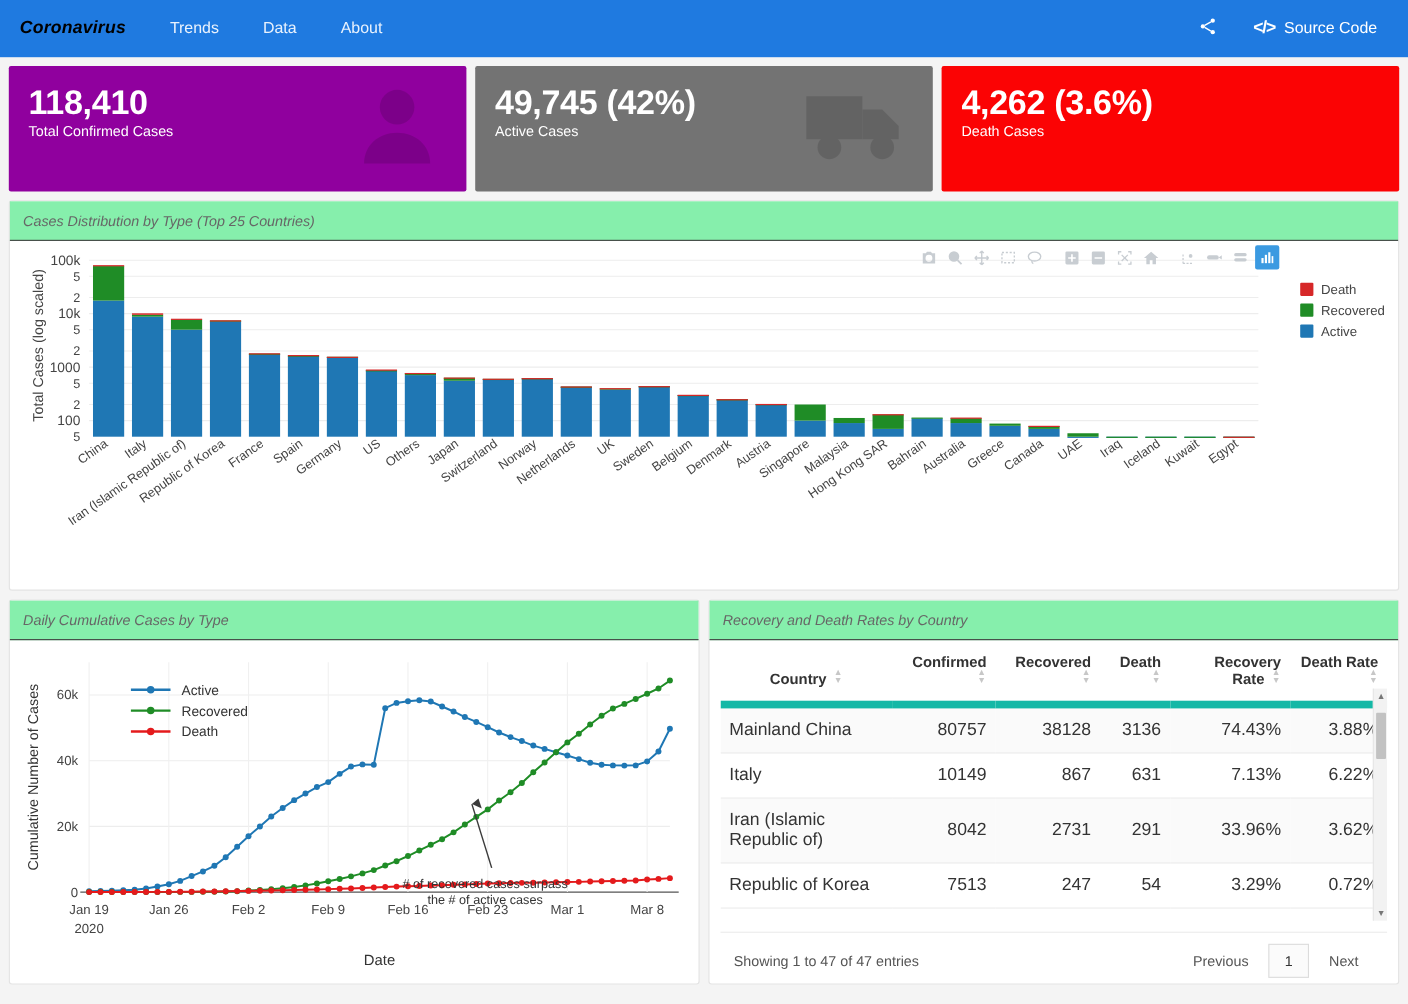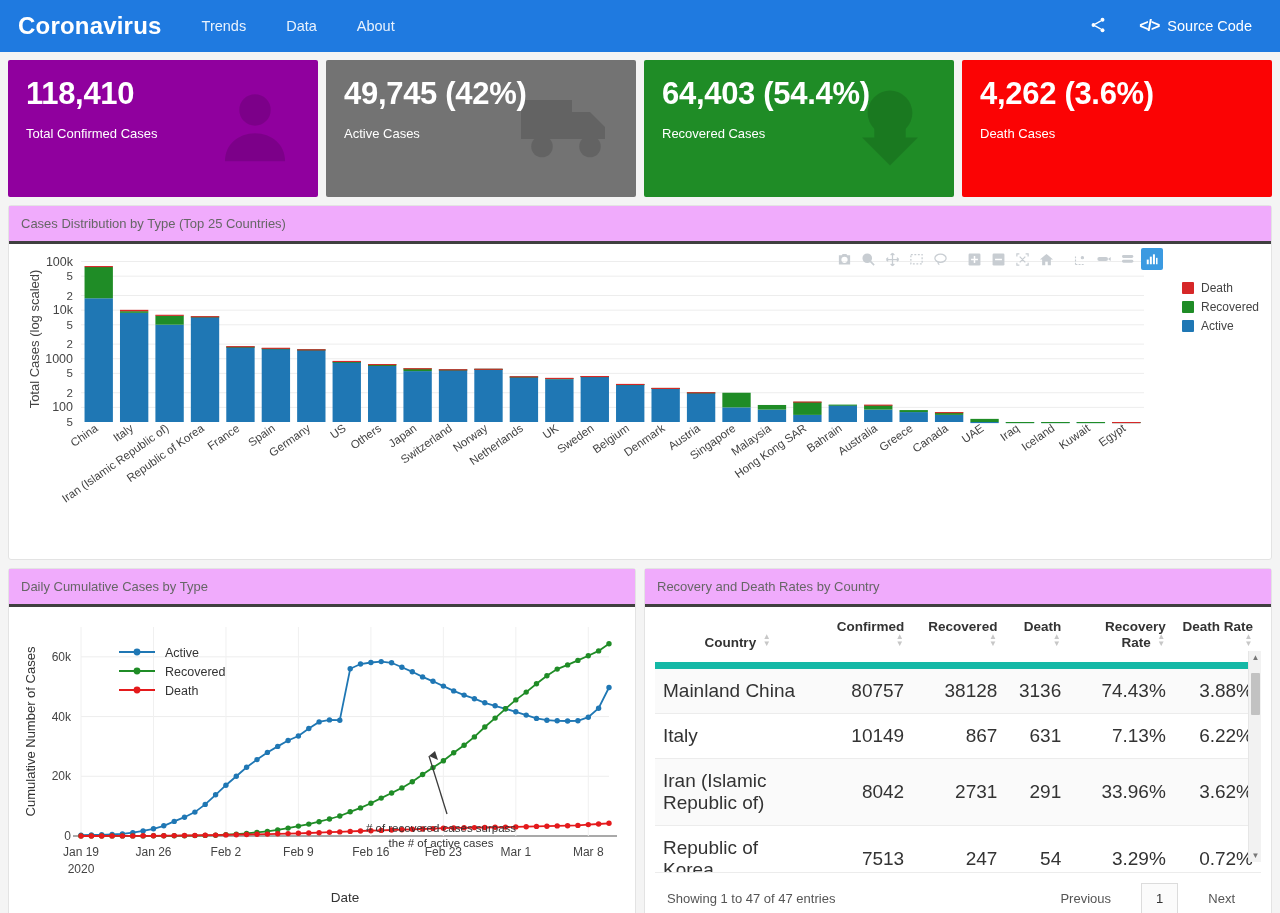--- a/index.html
+++ b/index.html
@@ -10,66 +10,66 @@
     overflow: hidden;
   }
 
   
   .navbar {
     height: 52px; background: #1f7ae0; display: flex; align-items: stretch;
     color: #fff; position: relative;
   }
   .brand {
     display: flex; align-items: center; padding: 0 20px 0 18px;
-    font-size: 24px; font-weight: 600; letter-spacing: .2px; color: #ffffff;
+    font-size: 16px; font-weight: 600; letter-spacing: .2px; color: #000000; font-style: italic;
   }
   .nav-links { display: flex; align-items: stretch; }
   .nav-link {
     display: flex; align-items: center; padding: 0 20px;
     font-size: 14.5px; color: #e9f2fd; cursor: pointer;
   }
   .nav-link.active { background: #1266c4; color: #ffffff; font-weight: 500; }
   .nav-right {
     margin-left: auto; display: flex; align-items: center; gap: 4px; padding-right: 14px;
   }
   .nav-icon-btn {
     display: flex; align-items: center; gap: 8px; padding: 0 14px; height: 52px;
     color: #fff; font-size: 14.5px; cursor: pointer;
   }
   .code-glyph { font-size: 16px; font-weight: 700; letter-spacing: -1px; }
 
   
   .cards {
-    display: flex; gap: 8px; padding: 8px 8px 0 8px; height: 145px;
+    display: flex; gap: 8px; padding: 8px 8px 0 8px; height: 122px;
   }
   .card {
     flex: 1; border-radius: 2px; position: relative; overflow: hidden;
     padding: 16px 18px 0 18px; color: #fff;
   }
   .card .value {
     font-size: 31px; font-weight: 700; line-height: 1.15; letter-spacing: -.3px;
     position: relative; z-index: 2; white-space: nowrap;
   }
-  .card .label { font-size: 13px; margin-top: 14px; position: relative; z-index: 2; }
+  .card .label { font-size: 13px; position: relative; z-index: 2; }
   .card .bgicon {
     position: absolute; right: 22px; top: 50%; transform: translateY(-50%);
     opacity: .13; z-index: 1; pointer-events: none;
   }
   .card-confirmed { background: #90009e; }
   .card-active    { background: #737373; }
   .card-recovered { background: #1f8c26; }
   .card-death     { background: #fb0304; }
 
   
   .panel {
     background: #fff; border: 1px solid #e3e3e3; border-radius: 3px;
   }
   .panel-head {
     padding: 10px 12px; font-size: 13px; color: #666;
-    border-bottom: 3px solid #404040; background: #f0abfc;
+    border-bottom: 1px solid #404040; background: #86efac; font-style: italic;
   }
   .panel-body { position: relative; }
 
   .row-top { padding: 8px 8px 0 8px; }
   #bar-panel { height: 355px; }
   #bar-body { height: 314px; position: relative; }
 
   .row-bottom { display: flex; gap: 8px; padding: 8px; height: 366px; }
   #line-panel { width: 628px; }
   #line-body  { height: 322px; position: relative; }
@@ -97,37 +97,37 @@
     border-bottom: 7px solid #14b8a6; vertical-align: bottom; cursor: pointer;
     position: relative; white-space: normal;
   }
   table.dt thead th.num { text-align: right; }
   table.dt thead th.ctry { text-align: center; }
   .sort-arrows {
     display: inline-block; width: 9px; margin-left: 6px; position: relative; top: -1px;
     color: #c7c7c7; font-size: 8px; line-height: 7px; text-align: center;
   }
   table.dt tbody td {
-    padding: 11px 8px; border-bottom: 1px solid #ececec; color: #333; font-size: 19px;
+    padding: 11px 8px; border-bottom: 1px solid #ececec; color: #333; font-size: 16px;
   }
   table.dt tbody td.num { text-align: right; }
   table.dt tbody tr.odd { background: #fafafa; }
   .table-scroll { height: 265px; overflow: hidden; position: relative; }
   .fake-scrollbar {
     position: absolute; right: 0; top: 44px; width: 13px; bottom: 10px;
     background: #f2f2f2; border-left: 1px solid #e6e6e6;
   }
   .fake-thumb { position: absolute; left: 2px; top: 22px; width: 9px; height: 42px; background: #c2c2c2; border-radius: 1px; }
   .sb-arrow { position: absolute; left: 2px; font-size: 8px; color: #777; text-align: center; width: 9px; }
   .table-foot {
     display: flex; align-items: center; justify-content: space-between;
     padding: 10px 12px 12px 12px; font-size: 13px; color: #555;
     border-top: 1px solid #ececec;
   }
-  .pager { display: flex; align-items: center; gap: 16px; }
+  .pager { display: flex; align-items: center; gap: 4px; }
   .pg-btn { padding: 7px 14px; color: #555; cursor: pointer; font-size: 13px; }
   .pg-num {
     padding: 7px 14px; border: 1px solid #dcdcdc; background: #fbfbfb; color: #333;
     cursor: pointer; font-size: 13px;
   }
   text { font-family: "Liberation Sans", sans-serif; }
 </style>
 </head>
 <body>
 
@@ -175,30 +175,20 @@
     <div class="bgicon">
       <svg width="96" height="76" viewBox="0 0 32 22" fill="#000">
         <path d="M1 2h17v13H1z"></path>
           <path d="M18 6h6l5 5v4h-11z"></path>
         <circle cx="8" cy="17.5" r="3.6"></circle>
           <circle cx="24" cy="17.5" r="3.6"></circle>
       </svg>
     </div>
   </div>
 
-  <div class="card card-recovered">
-    <div class="value">64,403 (54.4%)</div>
-    <div class="label">Recovered Cases</div>
-    <div class="bgicon">
-      <svg width="84" height="84" viewBox="0 0 24 24" fill="#000">
-        <circle cx="12" cy="8" r="6.4"></circle>
-        <path d="M7.5 10h9v5h3.5L12 23 4 15h3.5z"></path>
-      </svg>
-    </div>
-  </div>
 
   <div class="card card-death">
     <div class="value">4,262 (3.6%)</div>
     <div class="label">Death Cases</div>
   </div>
 
 </div>
 
 <div class="row-top">
   <div class="panel" id="bar-panel">

